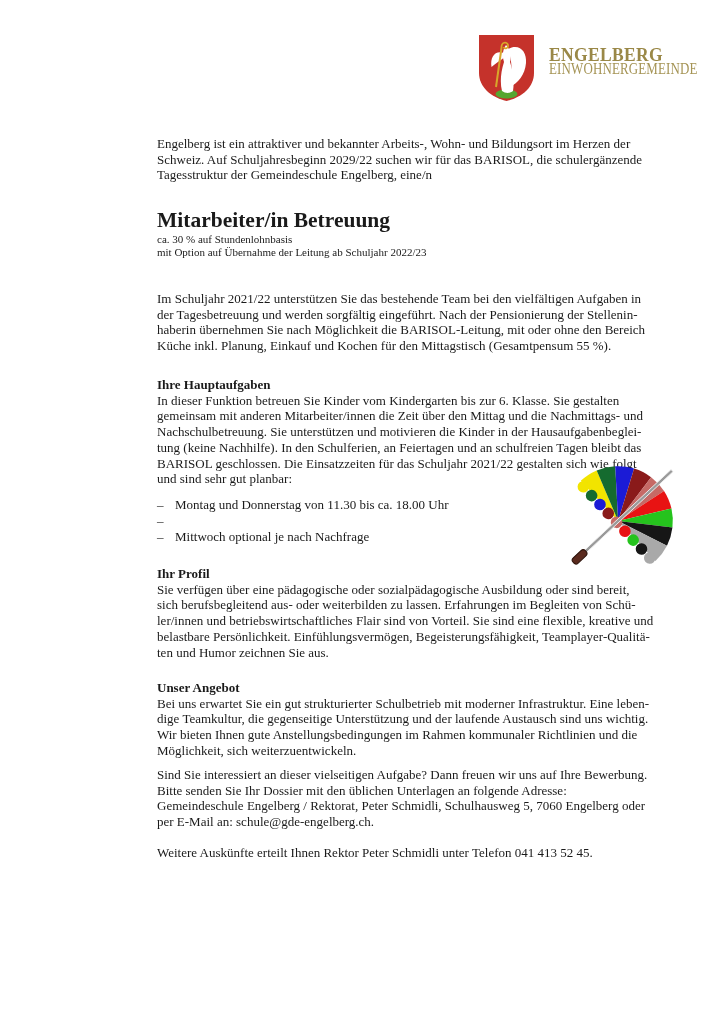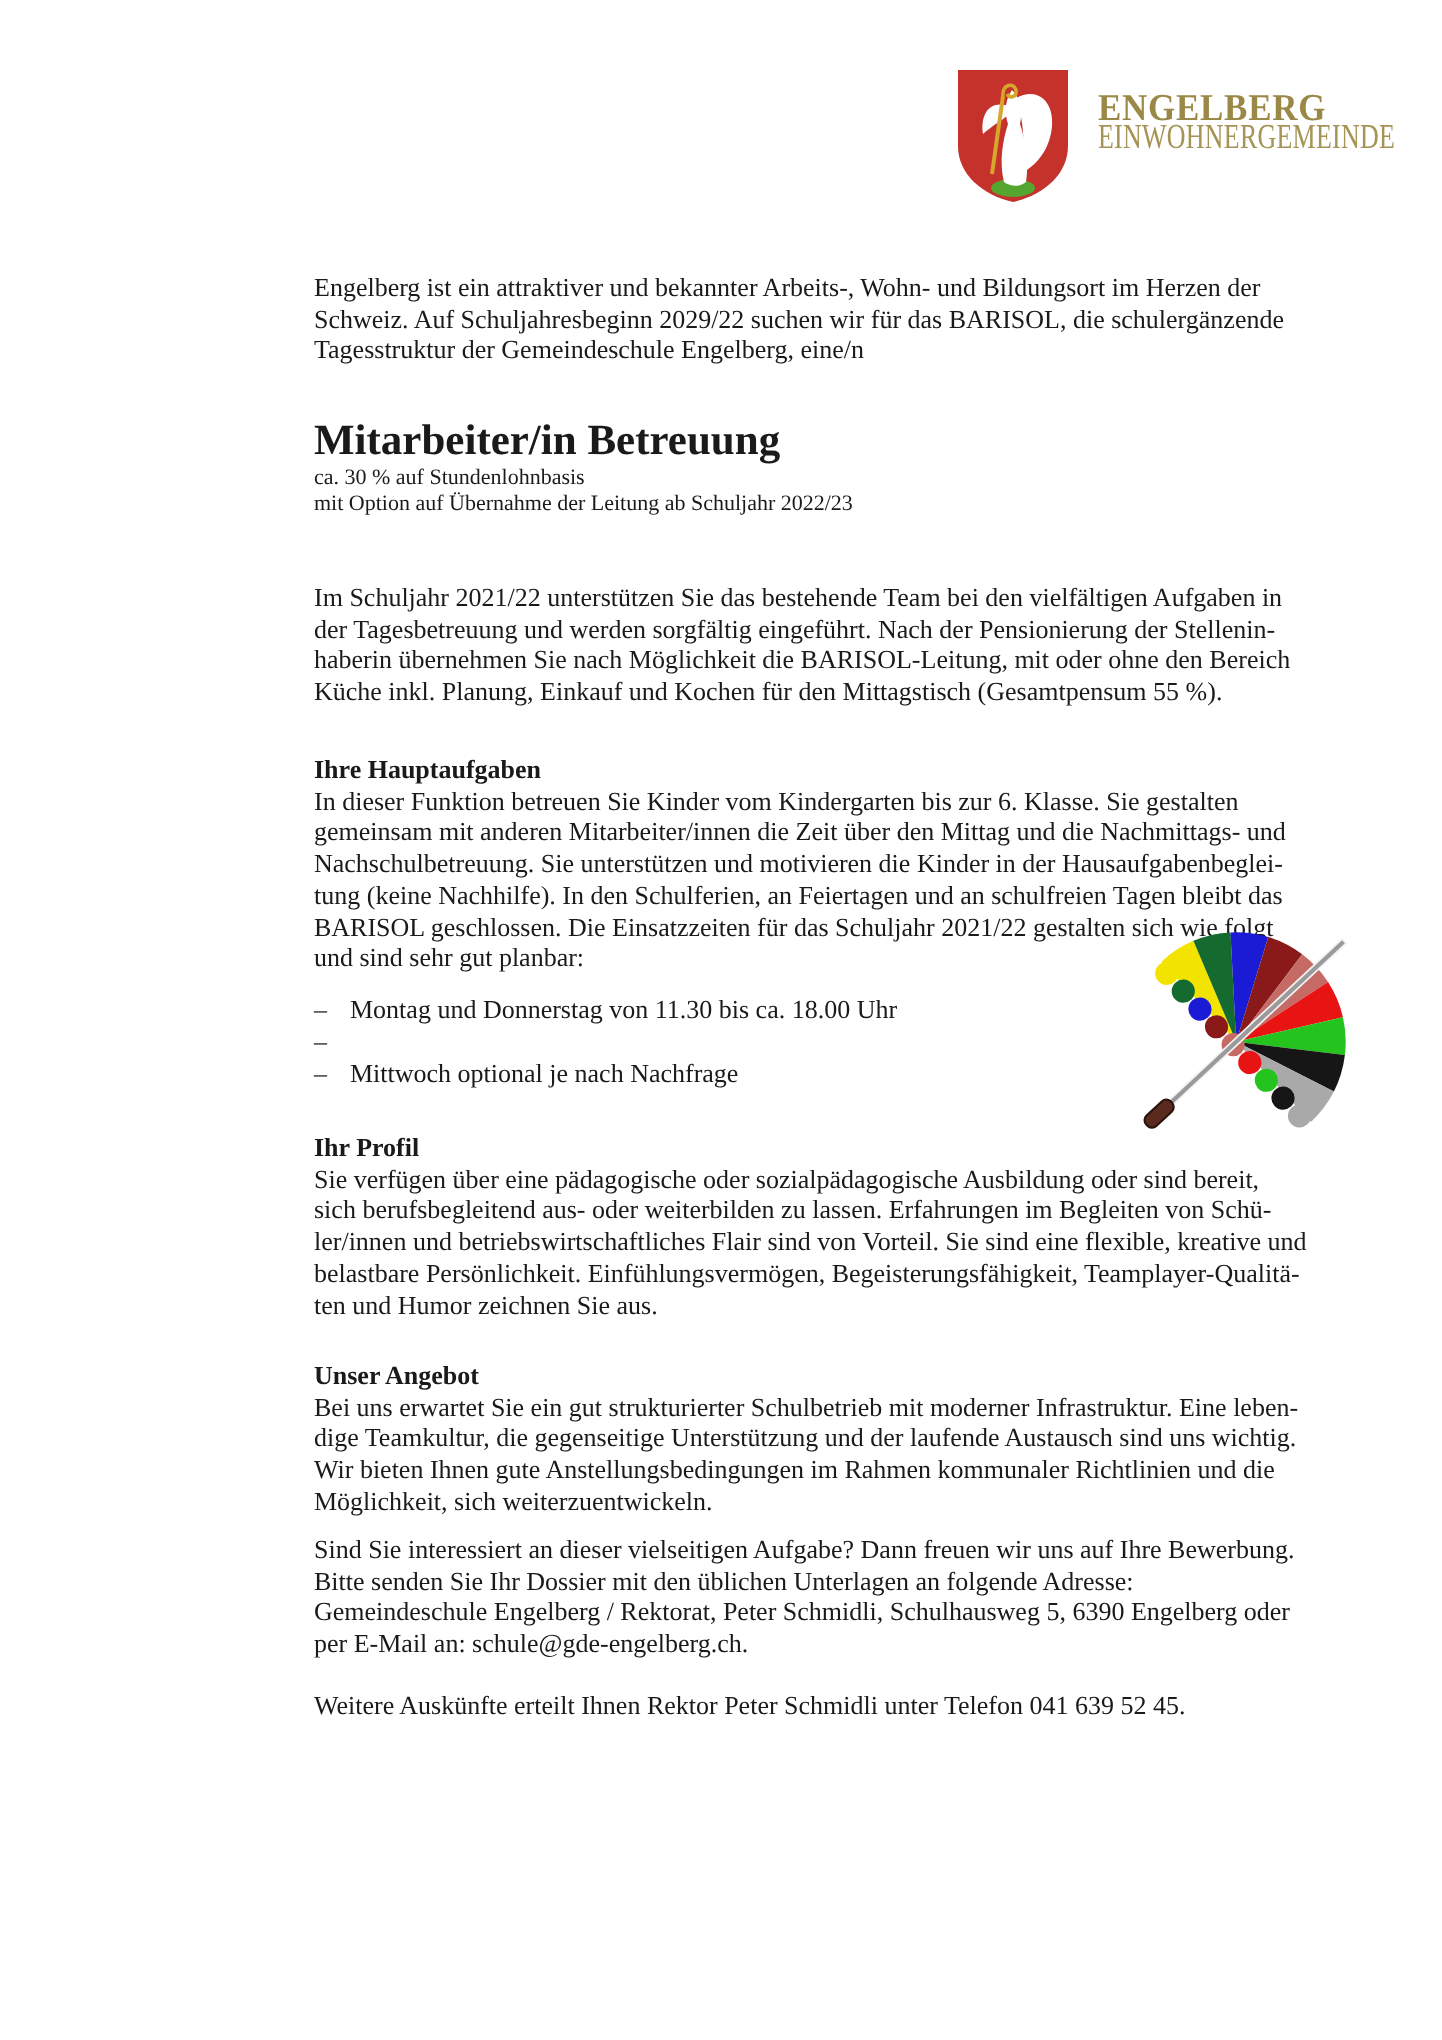--- a/index.html
+++ b/index.html
@@ -164,18 +164,18 @@
     <div class="section-heading">Ihr Profil</div>
     <div class="body-text">Sie verfügen über eine pädagogische oder sozialpädagogische Ausbildung oder sind bereit,
 sich berufsbegleitend aus- oder weiterbilden zu lassen. Erfahrungen im Begleiten von Schü-
 ler/innen und betriebswirtschaftliches Flair sind von Vorteil. Sie sind eine flexible, kreative und
 belastbare Persönlichkeit. Einfühlungsvermögen, Begeisterungsfähigkeit, Teamplayer-Qualitä-
 ten und Humor zeichnen Sie aus.</div>
   </div>
 
   <div class="abs body-text" style="left:117px; top:767px;">Sind Sie interessiert an dieser vielseitigen Aufgabe? Dann freuen wir uns auf Ihre Bewerbung.
 Bitte senden Sie Ihr Dossier mit den üblichen Unterlagen an folgende Adresse:
-Gemeindeschule Engelberg / Rektorat, Peter Schmidli, Schulhausweg 5, 6390 Engelberg oder
+Gemeindeschule Engelberg / Rektorat, Peter Schmidli, Schulhausweg 5, 7060 Engelberg oder
 per E-Mail an: schule@gde-engelberg.ch.</div>
 
-  <div class="abs body-text" style="left:117px; top:845px;">Weitere Auskünfte erteilt Ihnen Rektor Peter Schmidli unter Telefon 041 639 52 45.</div>
+  <div class="abs body-text" style="left:117px; top:845px;">Weitere Auskünfte erteilt Ihnen Rektor Peter Schmidli unter Telefon 041 413 52 45.</div>
 
 </div>
 
 </body></html>

